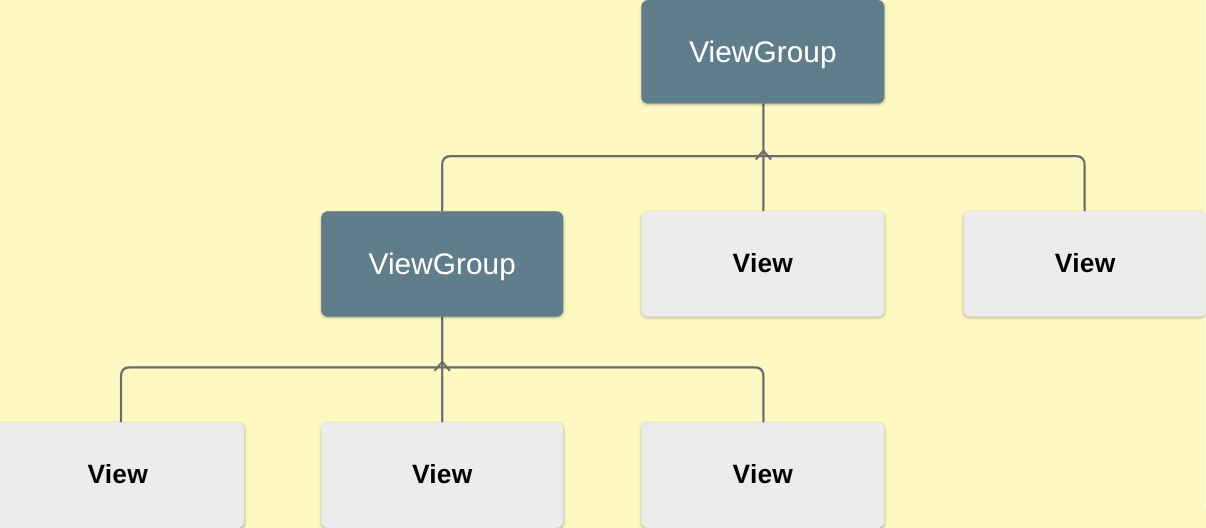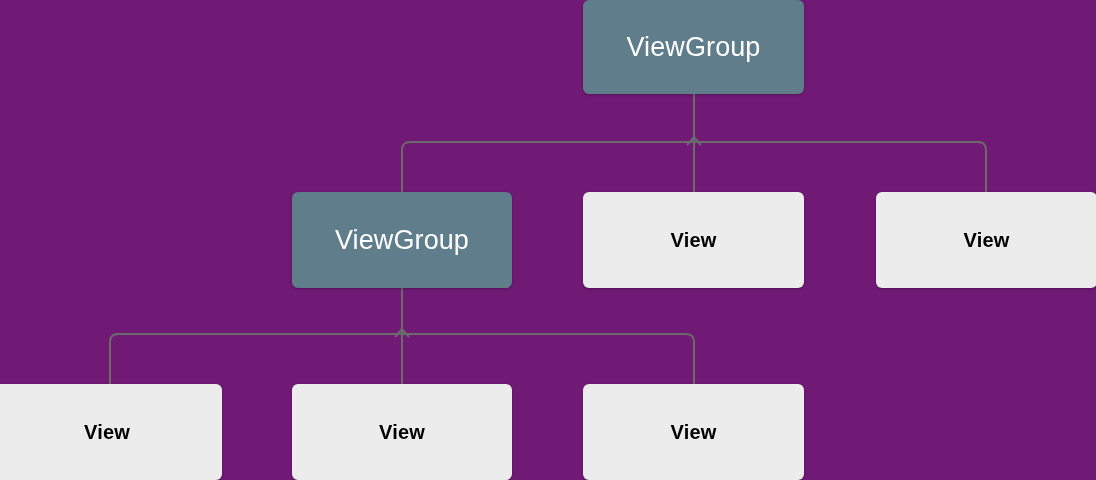--- a/index.html
+++ b/index.html
@@ -11,21 +11,21 @@
   body {
     width: 1096px;
     height: 480px;
     overflow: hidden;
     font-family: "Liberation Sans", sans-serif;
   }
   #diagram-canvas {
     position: relative;
     width: 1096px;
     height: 480px;
-    background: #701a75;
+    background: #fef9c3;
   }
   #connector-layer {
     position: absolute;
     left: 0;
     top: 0;
     width: 1096px;
     height: 480px;
     pointer-events: none;
   }
   .node {
@@ -42,21 +42,21 @@
   .node-viewgroup {
     background: #5f7d8a;
     color: #ffffff;
     font-size: 27px;
     font-weight: 400;
     letter-spacing: 0.1px;
   }
   .node-view {
     background: #ececec;
     color: #000000;
-    font-size: 20px;
+    font-size: 24px;
     font-weight: 700;
     letter-spacing: 0.2px;
   }
   .node-label {
     display: block;
     line-height: 1;
   }
 </style>
 </head>
 <body>

